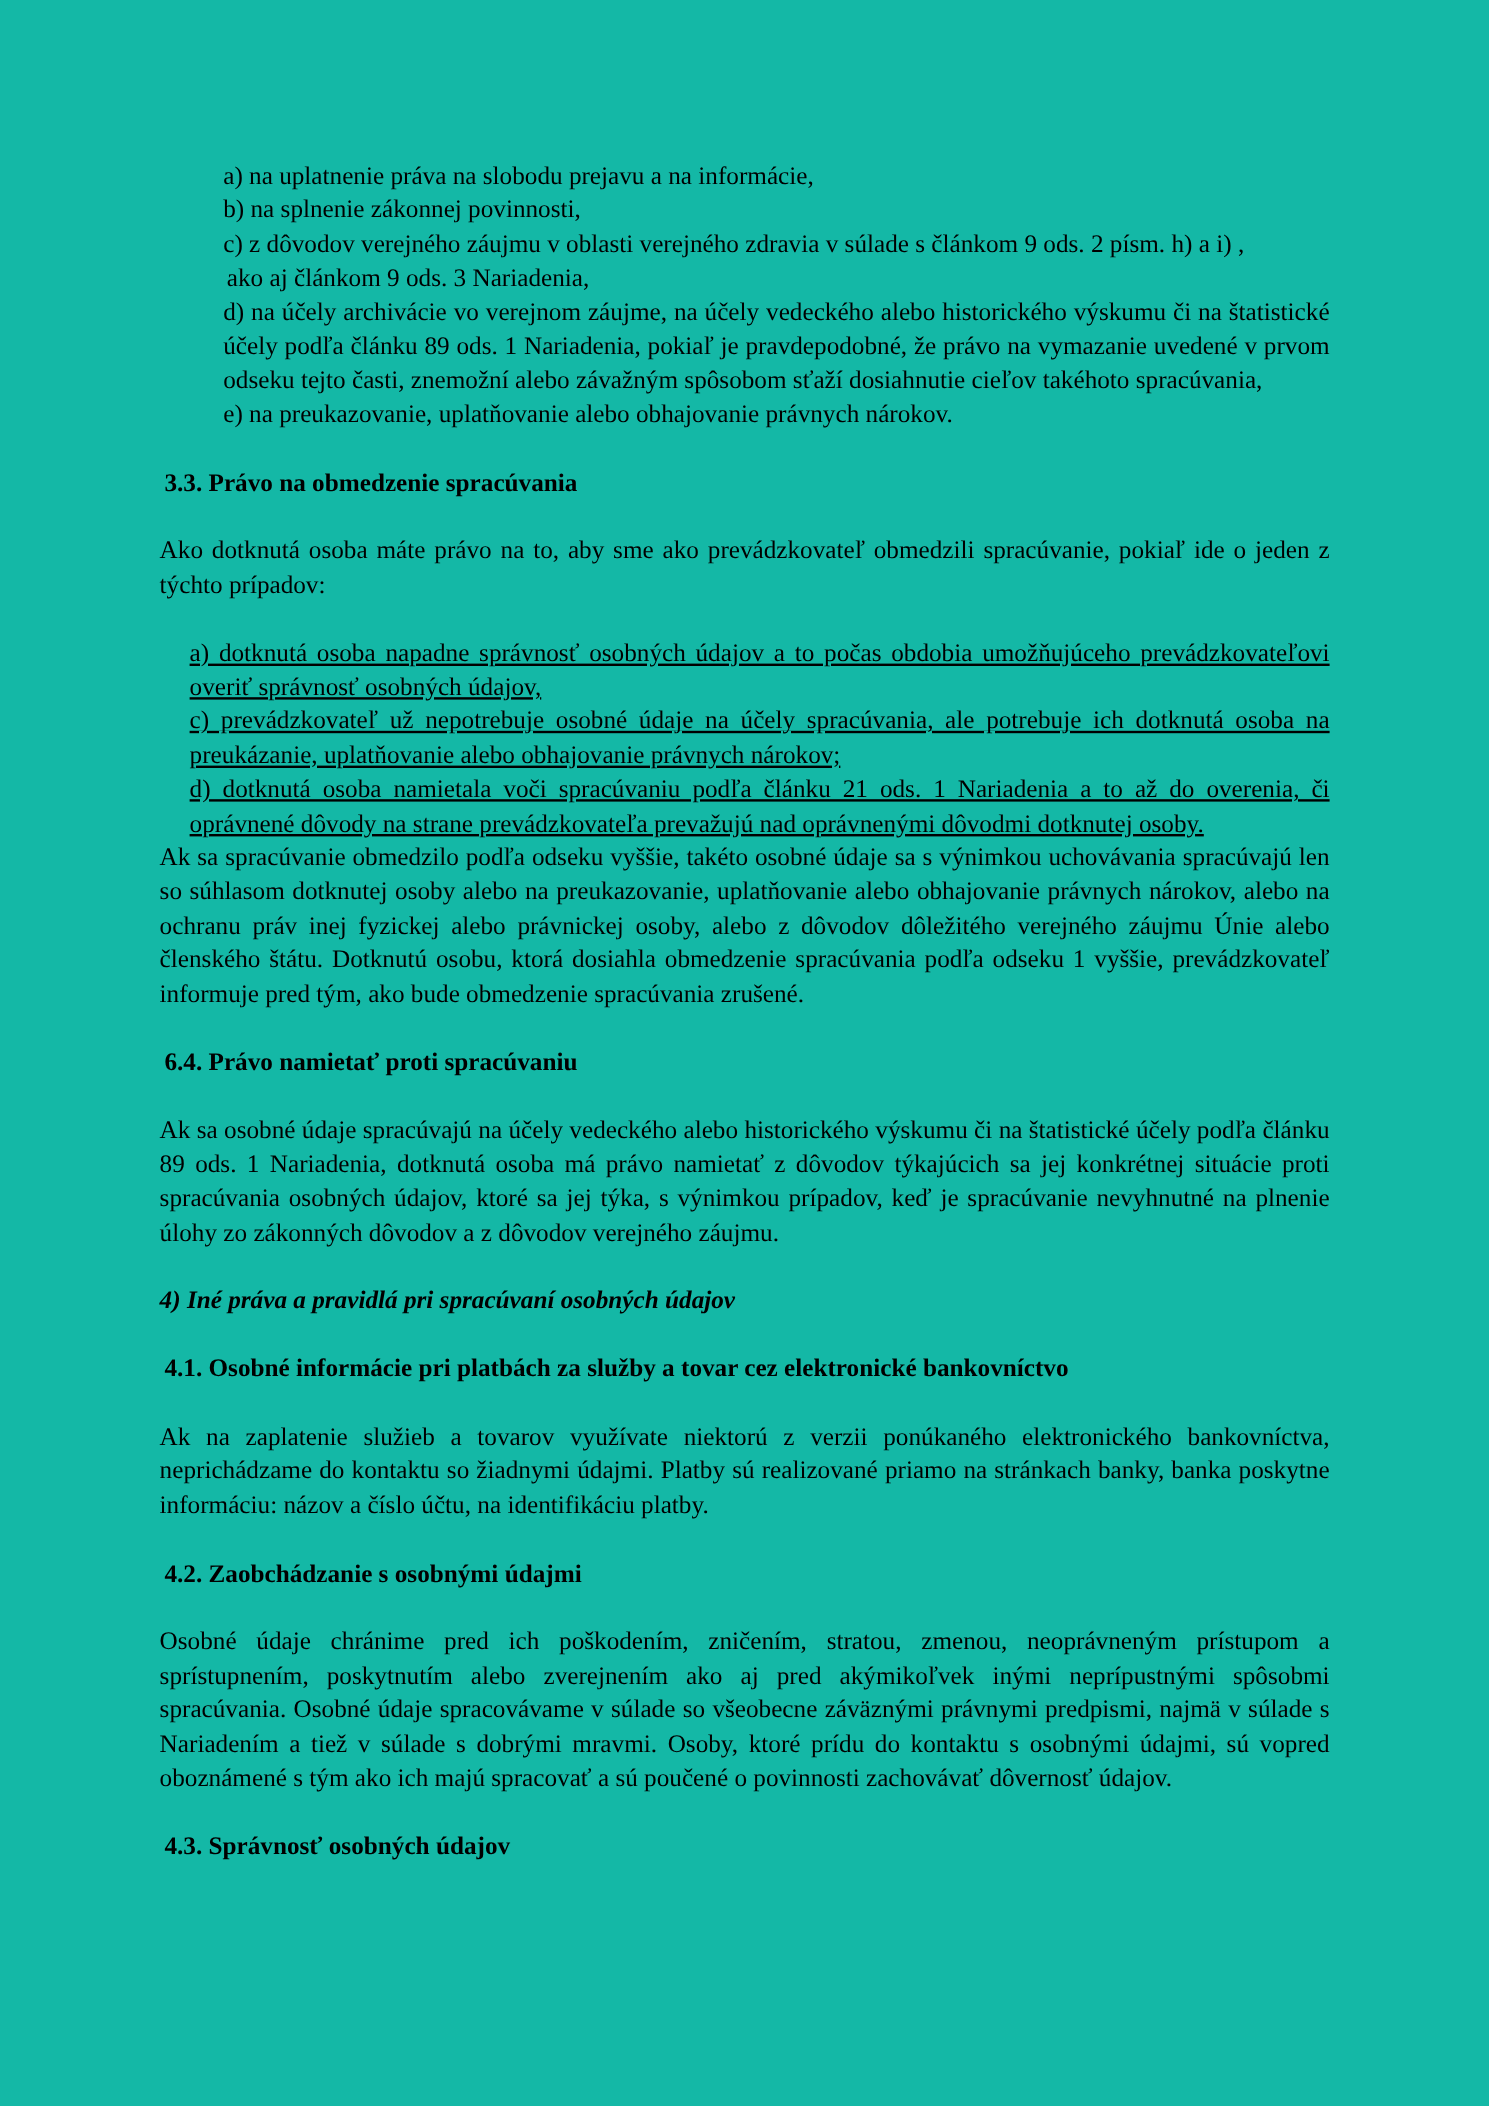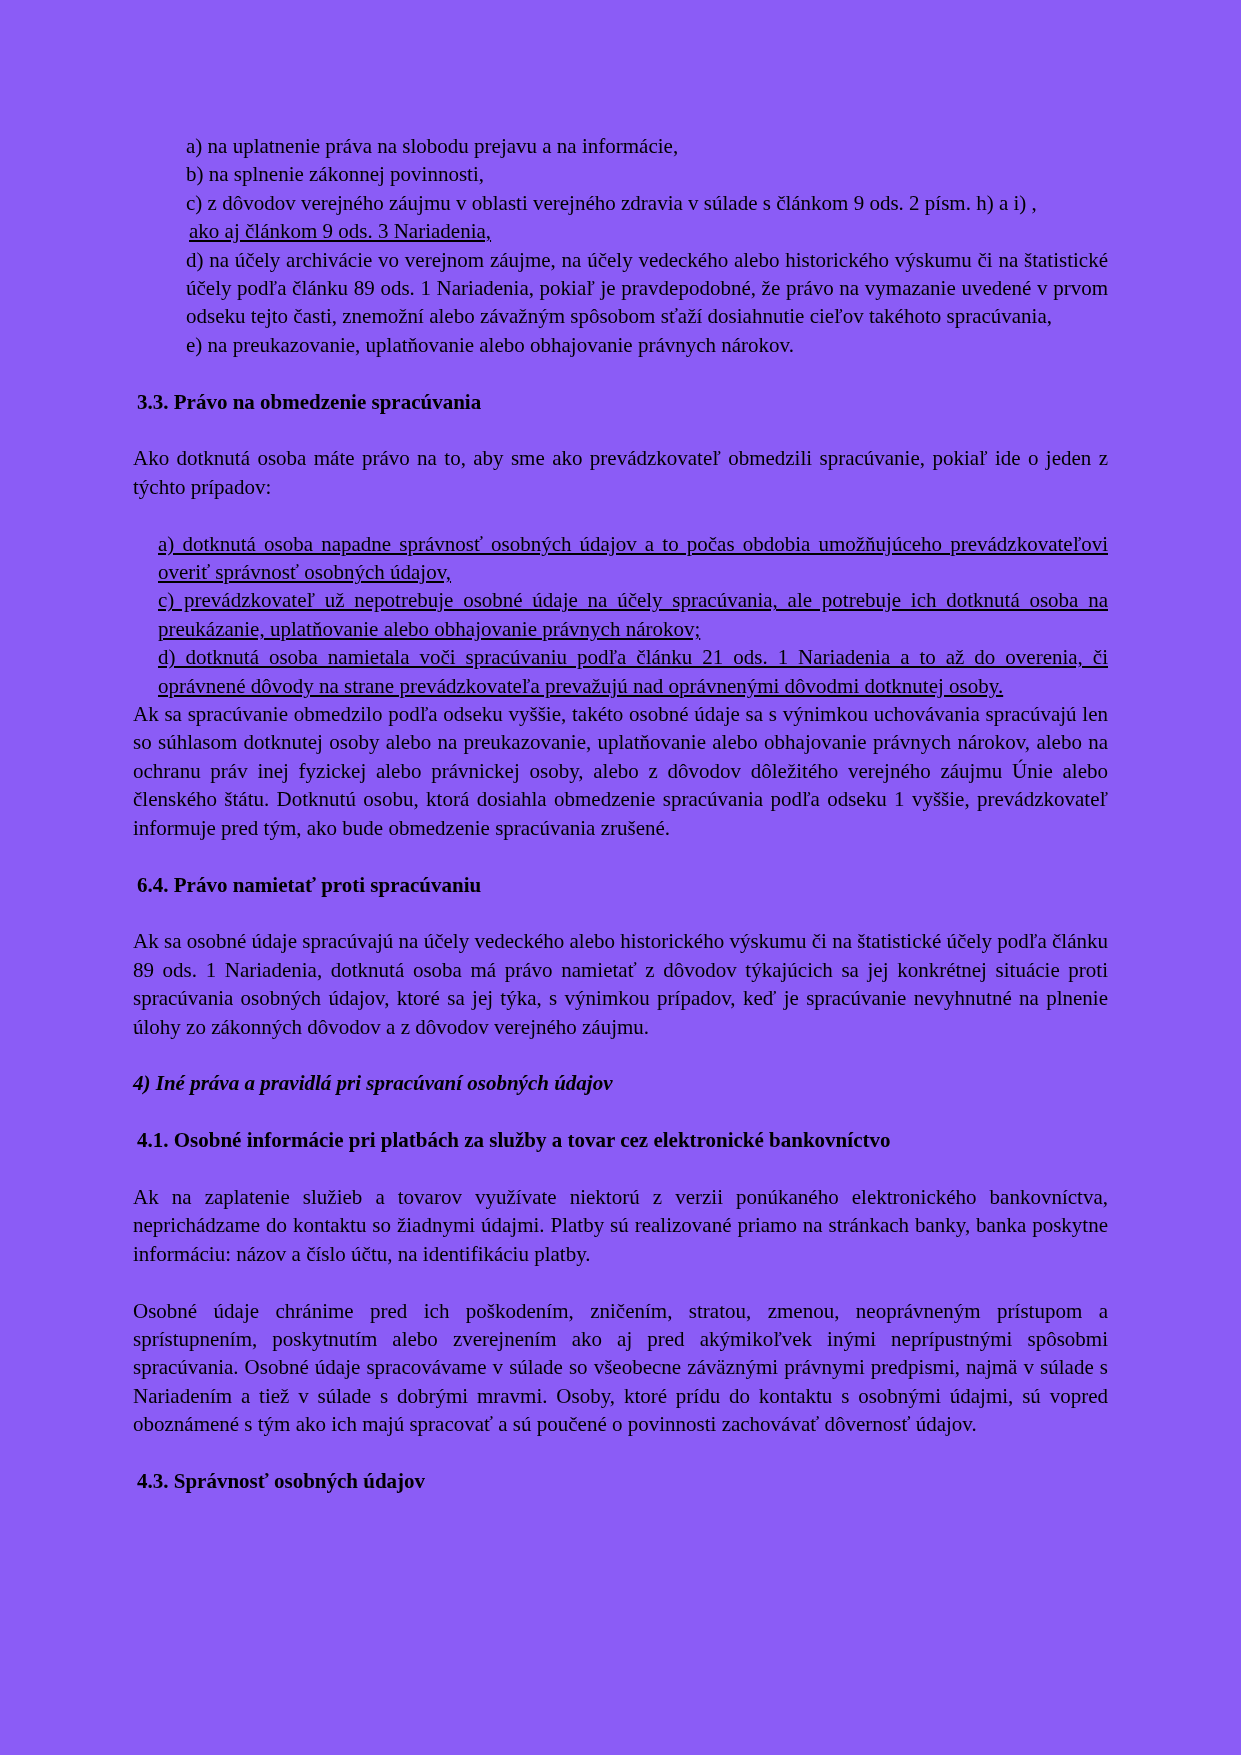--- a/index.html
+++ b/index.html
@@ -1,31 +1,31 @@
 <!DOCTYPE html>
 <html><head>
 <meta charset="utf-8">
 <style>
   html,body{margin:0;padding:0;background:#ffffff;}
   .page{
     position:relative;
     width:1241px;
     height:1755px;
-    background:#8b5cf6;
+    background:#14b8a6;
     box-sizing:border-box;
     padding:132px 133px 0 133px;
     font-family:"Liberation Serif", serif;
     font-size:21px;
     line-height:28.4px;
     color:#000000;
     overflow:hidden;
   }
   .p{text-align:justify;}
   .li{margin-left:53px;text-align:justify;}
-  .licont{margin-left:56px;text-decoration:underline;}
+  .licont{margin-left:56px;}
   .li2{margin-left:25px;text-align:justify;text-decoration:underline;}
   .h{font-weight:bold;padding-left:4px;}
   .h0{font-weight:bold;font-style:italic;}
   .gap{margin-top:28.4px;}
 </style>
 </head>
 <body>
 
 <div class="page">
   <div class="li">a) na uplatnenie práva na slobodu prejavu a na informácie,</div>
@@ -44,16 +44,17 @@
   <div class="p">Ak sa spracúvanie obmedzilo podľa odseku vyššie, takéto osobné údaje sa s výnimkou uchovávania spracúvajú len so súhlasom dotknutej osoby alebo na preukazovanie, uplatňovanie alebo obhajovanie právnych nárokov, alebo na ochranu práv inej fyzickej alebo právnickej osoby, alebo z dôvodov dôležitého verejného záujmu Únie alebo členského štátu. Dotknutú osobu, ktorá dosiahla obmedzenie spracúvania podľa odseku 1 vyššie, prevádzkovateľ informuje pred tým, ako bude obmedzenie spracúvania zrušené.</div>
 
   <div class="h gap">6.4. Právo namietať proti spracúvaniu</div>
   <div class="p gap">Ak sa osobné údaje spracúvajú na účely vedeckého alebo historického výskumu či na štatistické účely podľa článku 89 ods. 1 Nariadenia, dotknutá osoba má právo namietať z dôvodov týkajúcich sa jej konkrétnej situácie proti spracúvania osobných údajov, ktoré sa jej týka, s výnimkou prípadov, keď je spracúvanie nevyhnutné na plnenie úlohy zo zákonných dôvodov a z dôvodov verejného záujmu.</div>
 
   <div class="h0 gap">4) Iné práva a pravidlá pri spracúvaní osobných údajov</div>
 
   <div class="h gap">4.1. Osobné informácie pri platbách za služby a tovar cez elektronické bankovníctvo</div>
   <div class="p gap">Ak na zaplatenie služieb a tovarov využívate niektorú z verzii ponúkaného elektronického bankovníctva, neprichádzame do kontaktu so žiadnymi údajmi. Platby sú realizované priamo na stránkach banky, banka poskytne informáciu:  názov a číslo účtu, na identifikáciu platby.</div>
 
+  <div class="h gap">4.2. Zaobchádzanie s osobnými údajmi</div>
   <div class="p gap">Osobné údaje chránime pred ich poškodením, zničením, stratou, zmenou, neoprávneným prístupom a sprístupnením, poskytnutím alebo zverejnením ako aj pred akýmikoľvek inými neprípustnými spôsobmi spracúvania. Osobné údaje spracovávame v súlade so všeobecne záväznými právnymi predpismi, najmä v súlade s Nariadením a tiež v súlade s dobrými mravmi. Osoby, ktoré prídu do kontaktu s osobnými údajmi, sú vopred oboznámené s tým ako ich majú spracovať a sú poučené o povinnosti zachovávať dôvernosť údajov.</div>
 
   <div class="h gap">4.3. Správnosť osobných údajov</div>
 </div>
 
 </body></html>

